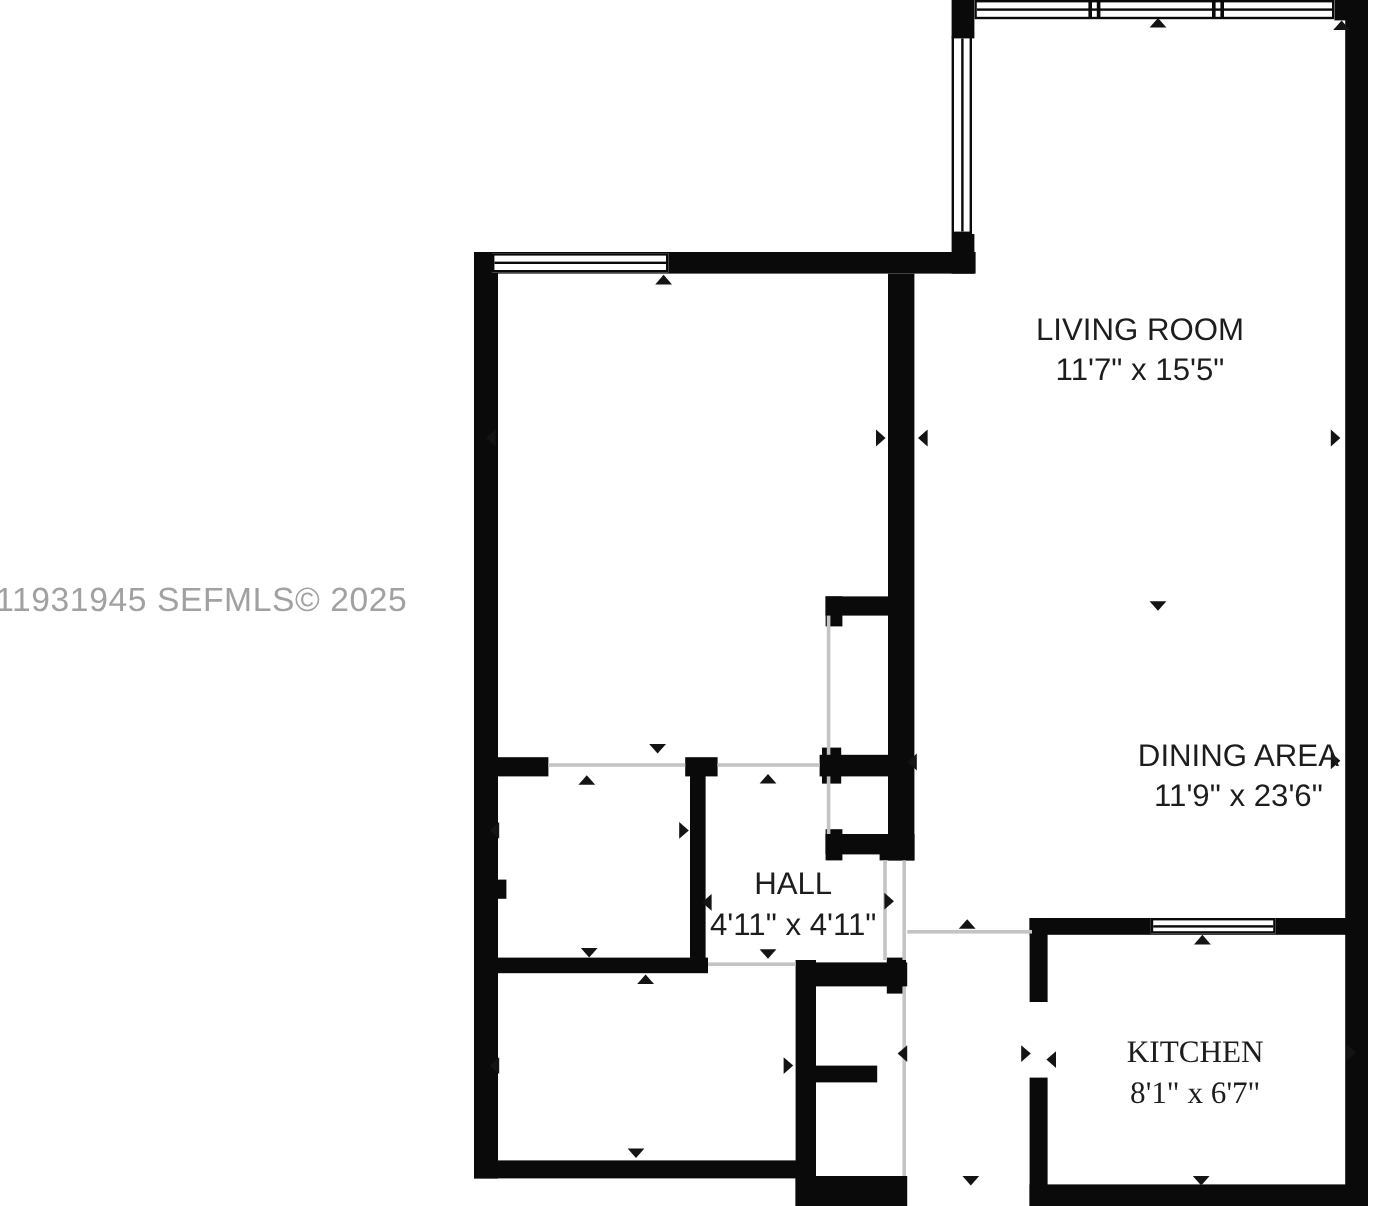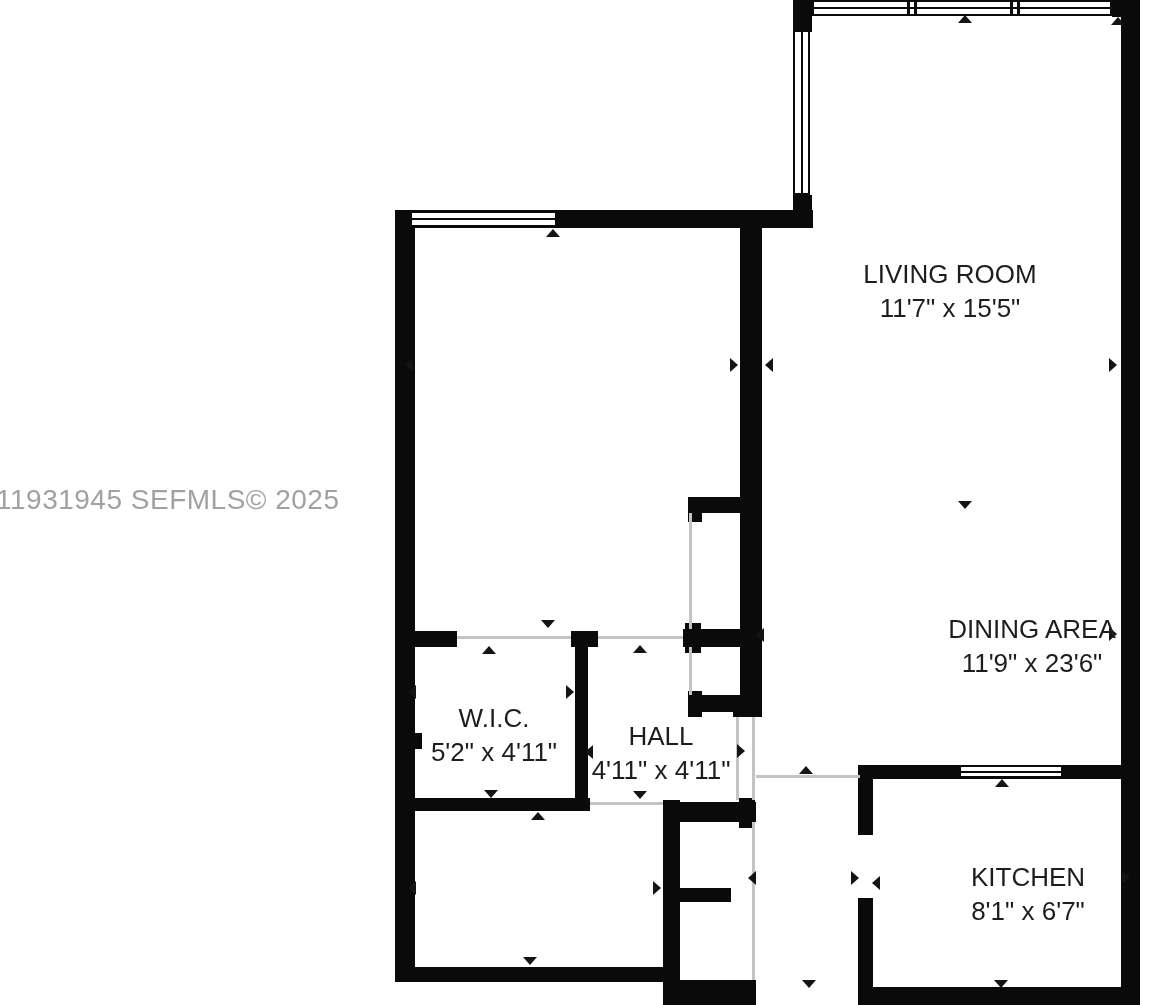--- a/index.html
+++ b/index.html
@@ -127,27 +127,23 @@
     </div>
   <div class="layer" id="labels-layer">
       <div class="room-label" style="left: 950px; top: 291px;">
         <div>LIVING ROOM</div>
         <div>11'7" x 15'5"</div>
       </div>
       <div class="room-label" style="left: 996px; top: 646px; margin-left: 36px;">
         <div>DINING AREA</div>
         <div>11'9" x 23'6"</div>
       </div>
-      <div class="room-label" style="left: 494px; top: 735px;">
-        <div>W.I.C.</div>
-        <div>5'2" x 4'11"</div>
-      </div>
       <div class="room-label" style="left: 661px; top: 753px;">
         <div>HALL</div>
         <div>4'11" x 4'11"</div>
       </div>
-      <div class="room-label" style="left: 1028px; top: 894px;">
+      <div class="room-label" style="left: 996px; top: 894px; font-family: Liberation Serif, serif;">
         <div>KITCHEN</div>
         <div>8'1" x 6'7"</div>
       </div>
     </div>
   <div class="watermark">11931945  SEFMLS© 2025</div>
 </div>
 
 </body></html>

